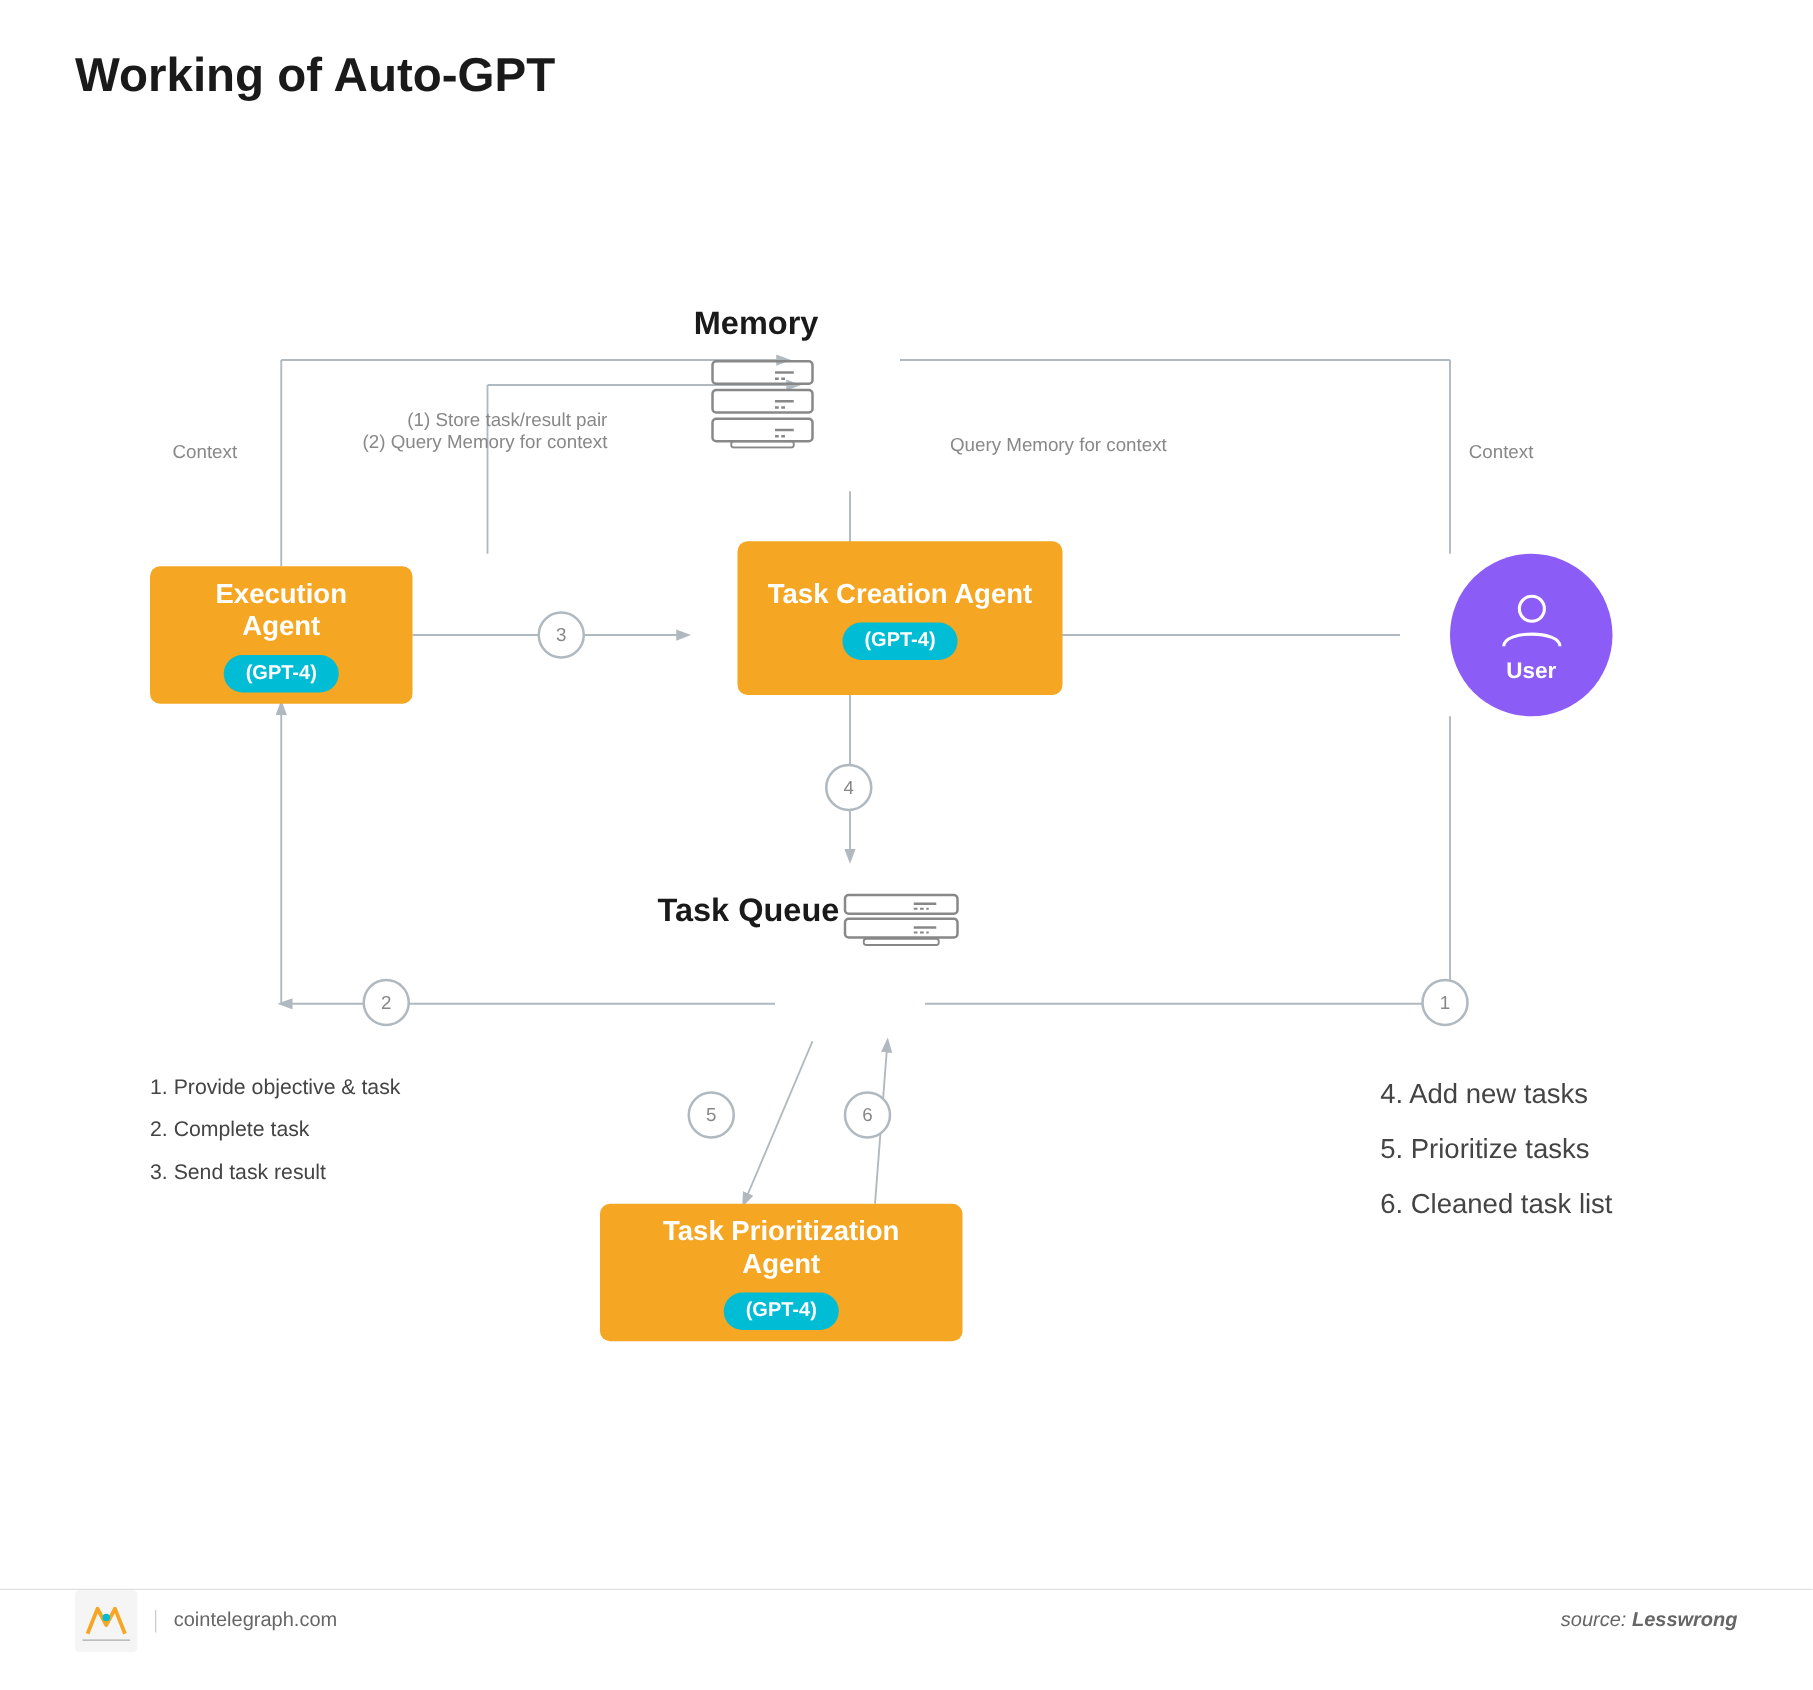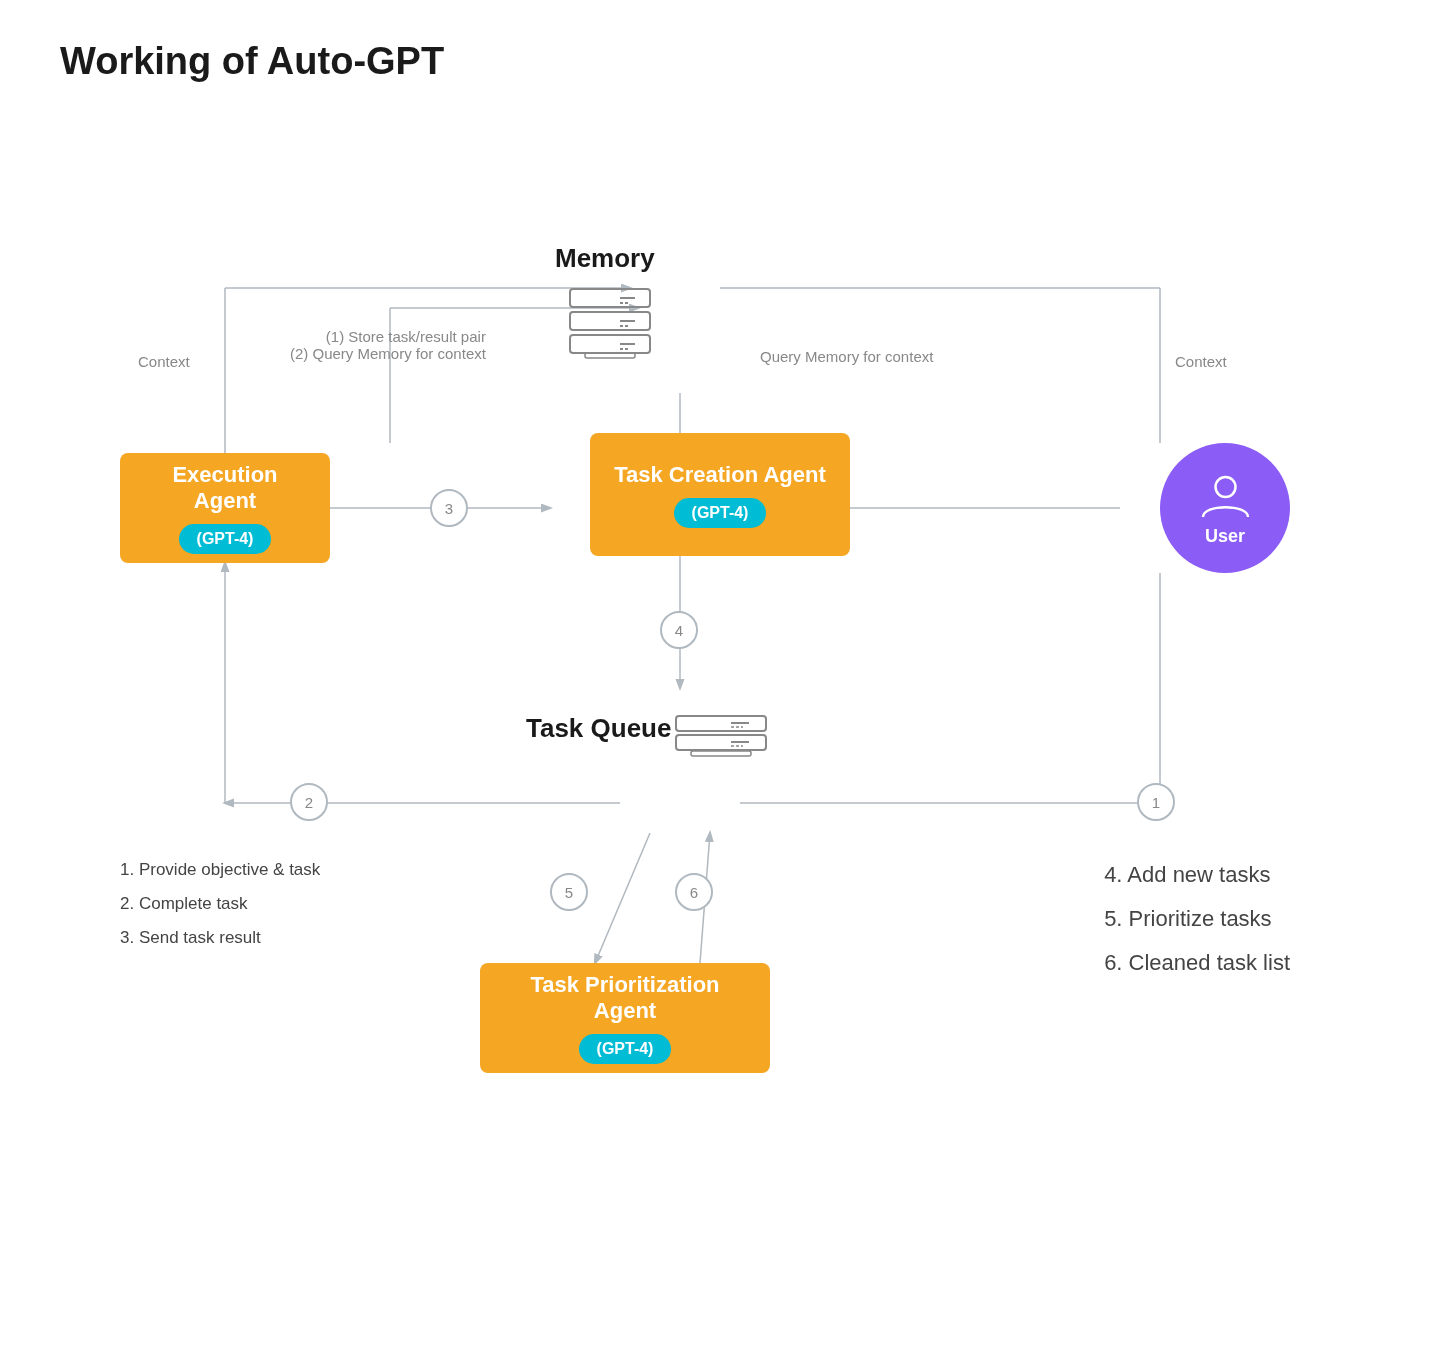--- a/index.html
+++ b/index.html
@@ -390,14 +390,30 @@
     </div>
 
     <div class="legend-right">
       <div>4. Add new tasks</div>
       <div>5. Prioritize tasks</div>
       <div>6. Cleaned task list</div>
     </div>
 
   </div>
 
+  <div class="footer">
+    <div class="footer-left">
+
+      <svg class="footer-logo" viewBox="0 0 50 50" fill="none">
+        <rect width="50" height="50" rx="4" fill="#f5f5f5"></rect>
+        <path d="M10 35 L18 15 L25 28 L32 15 L40 35" stroke="#F5A623" stroke-width="3" fill="none" stroke-linejoin="round"></path>
+        <path d="M6 40 L44 40" stroke="#aaa" stroke-width="1"></path>
+        <circle cx="25" cy="22" r="3" fill="#00BCD4"></circle>
+      </svg>
+      <span class="footer-url">cointelegraph.com</span>
+    </div>
+    <div class="footer-source">
+      <span>source:</span>
+      <strong>Lesswrong</strong>
+    </div>
+  </div>
 
 </div>
 
 </body></html>

